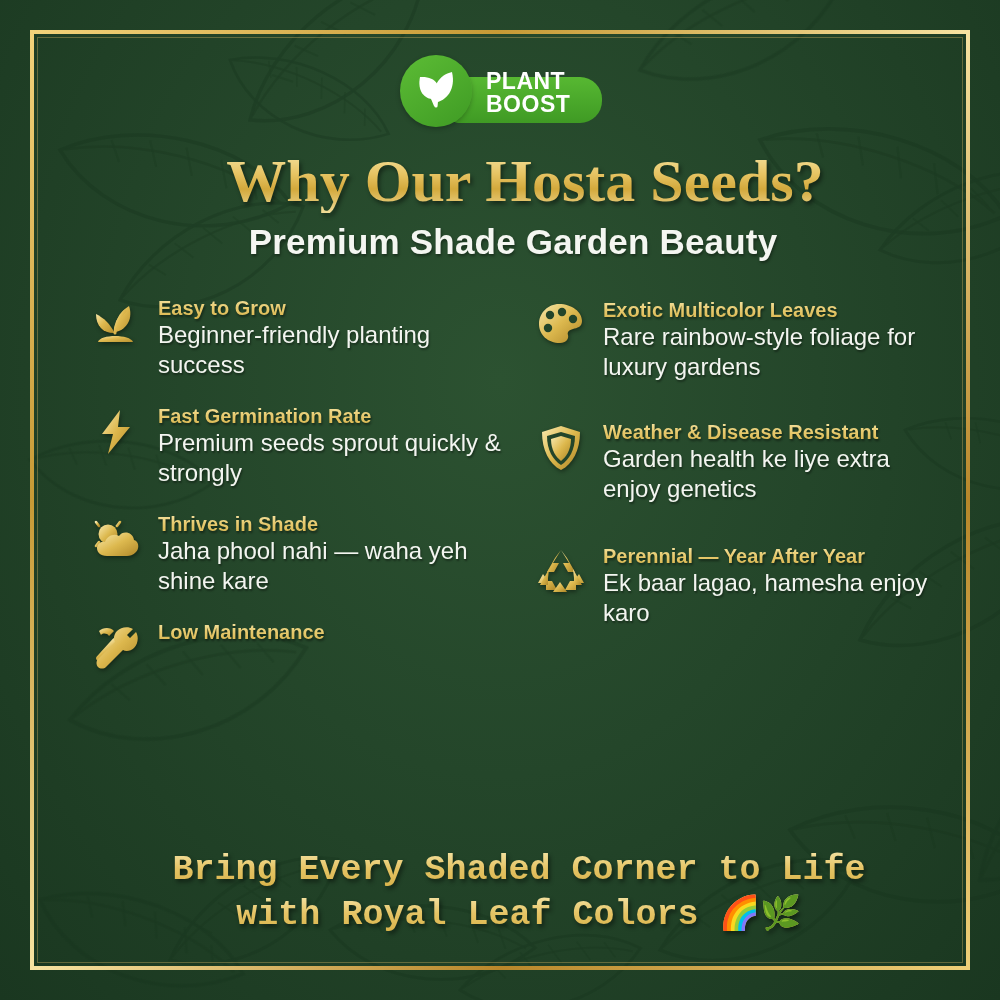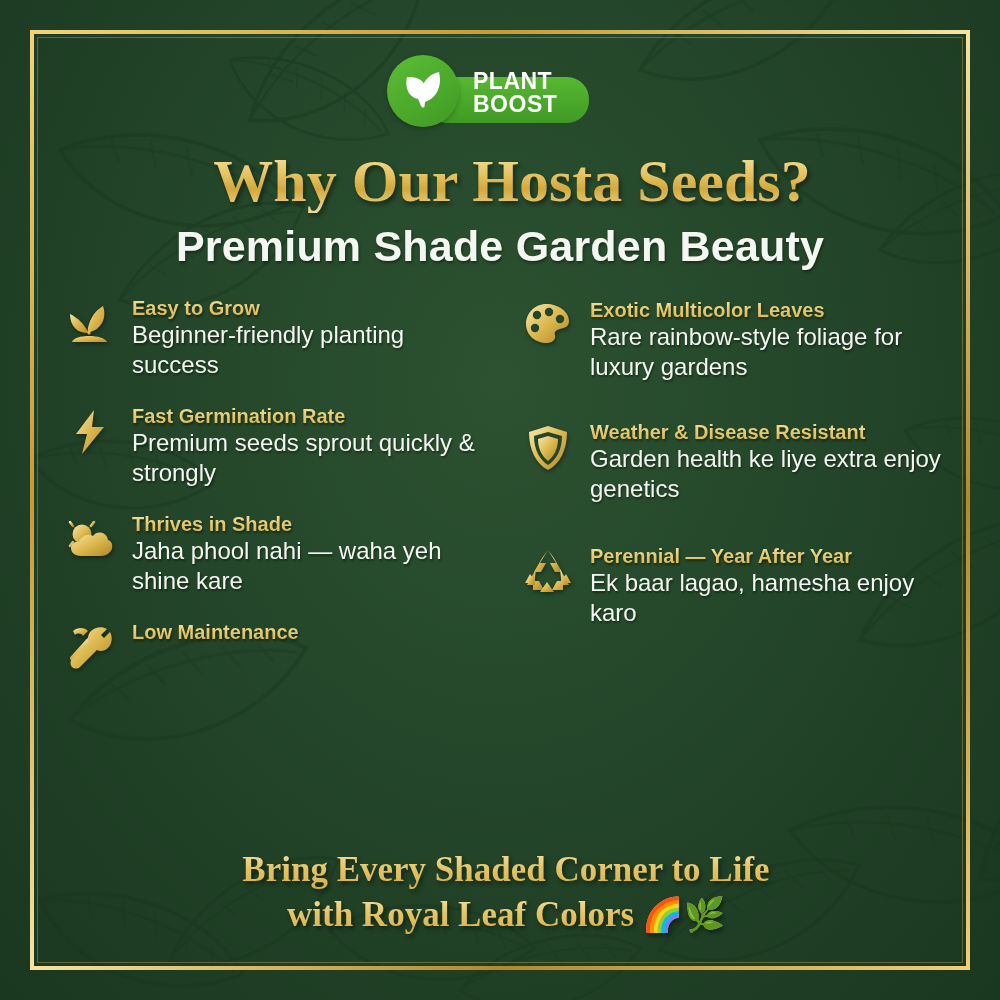--- a/index.html
+++ b/index.html
@@ -25,21 +25,21 @@
     border:4px solid;
     border-image:linear-gradient(135deg,#f3d27a 0%,#c79a35 25%,#f7e2a0 50%,#b8872a 75%,#efcf78 100%) 1;
     box-sizing:border-box;
     pointer-events:none;
   }
   .frame-inner{
     position:absolute;left:37px;top:37px;right:37px;bottom:37px;
     border:1px solid rgba(226,190,104,.35);
     box-sizing:border-box;pointer-events:none;
   }
-  .content{position:absolute;inset:0;}
+  .content{position:absolute;inset:0;margin-left:26px;}
 
   
   .logo-wrap{
     position:absolute;left:0;right:0;top:57px;
     display:flex;justify-content:center;align-items:center;
   }
   .logo{
     position:relative;display:flex;align-items:center;height:68px;
   }
   .logo-banner{
@@ -65,21 +65,21 @@
     position:absolute;left:0;right:0;top:150px;text-align:center;
     font-family:"Liberation Serif", serif;
     font-weight:bold;font-size:60px;line-height:1.05;
     background:linear-gradient(180deg,#f6e6a7 0%,#e7c463 38%,#d3a93c 62%,#f0dc98 100%);
     -webkit-background-clip:text;background-clip:text;color:transparent;
     filter:drop-shadow(2px 3px 2px rgba(0,0,0,.45));
     padding-left:24px;
   }
   .subtitle{
     position:absolute;left:0;right:0;top:222px;text-align:center;
-    color:#f4f6f1;font-size:43px;font-weight:bold;letter-spacing:.2px;
+    color:#f4f6f1;font-size:35px;font-weight:bold;letter-spacing:.2px;
     text-shadow:1px 2px 3px rgba(0,0,0,.4);
   }
 
   
   .columns{
     position:absolute;left:62px;right:52px;top:297px;
     display:flex;gap:30px;
   }
   .col{width:50%;}
   .col.right{padding-top:2px;}
@@ -99,21 +99,21 @@
     margin-bottom:1px;
   }
   .f-desc{
     font-size:24px;color:#f3f5f0;line-height:1.22;font-weight:400;
     text-shadow:1px 2px 2px rgba(0,0,0,.4);
   }
 
   
   .footer{
     position:absolute;left:12px;right:0;bottom:62px;text-align:center;
-    font-family:Liberation Serif, serif;font-weight:bold;
+    font-family:Liberation Mono, monospace;font-weight:bold;
     font-size:35px;line-height:1.28;
   }
   .footer .fline{
     background:linear-gradient(180deg,#f7e8ae 0%,#e5c465 45%,#d4ad41 100%);
     -webkit-background-clip:text;background-clip:text;color:transparent;
     filter:drop-shadow(2px 3px 2px rgba(0,0,0,.45));
     display:block;
   }
   .footer .emo{
     -webkit-text-fill-color:initial;color:initial;

